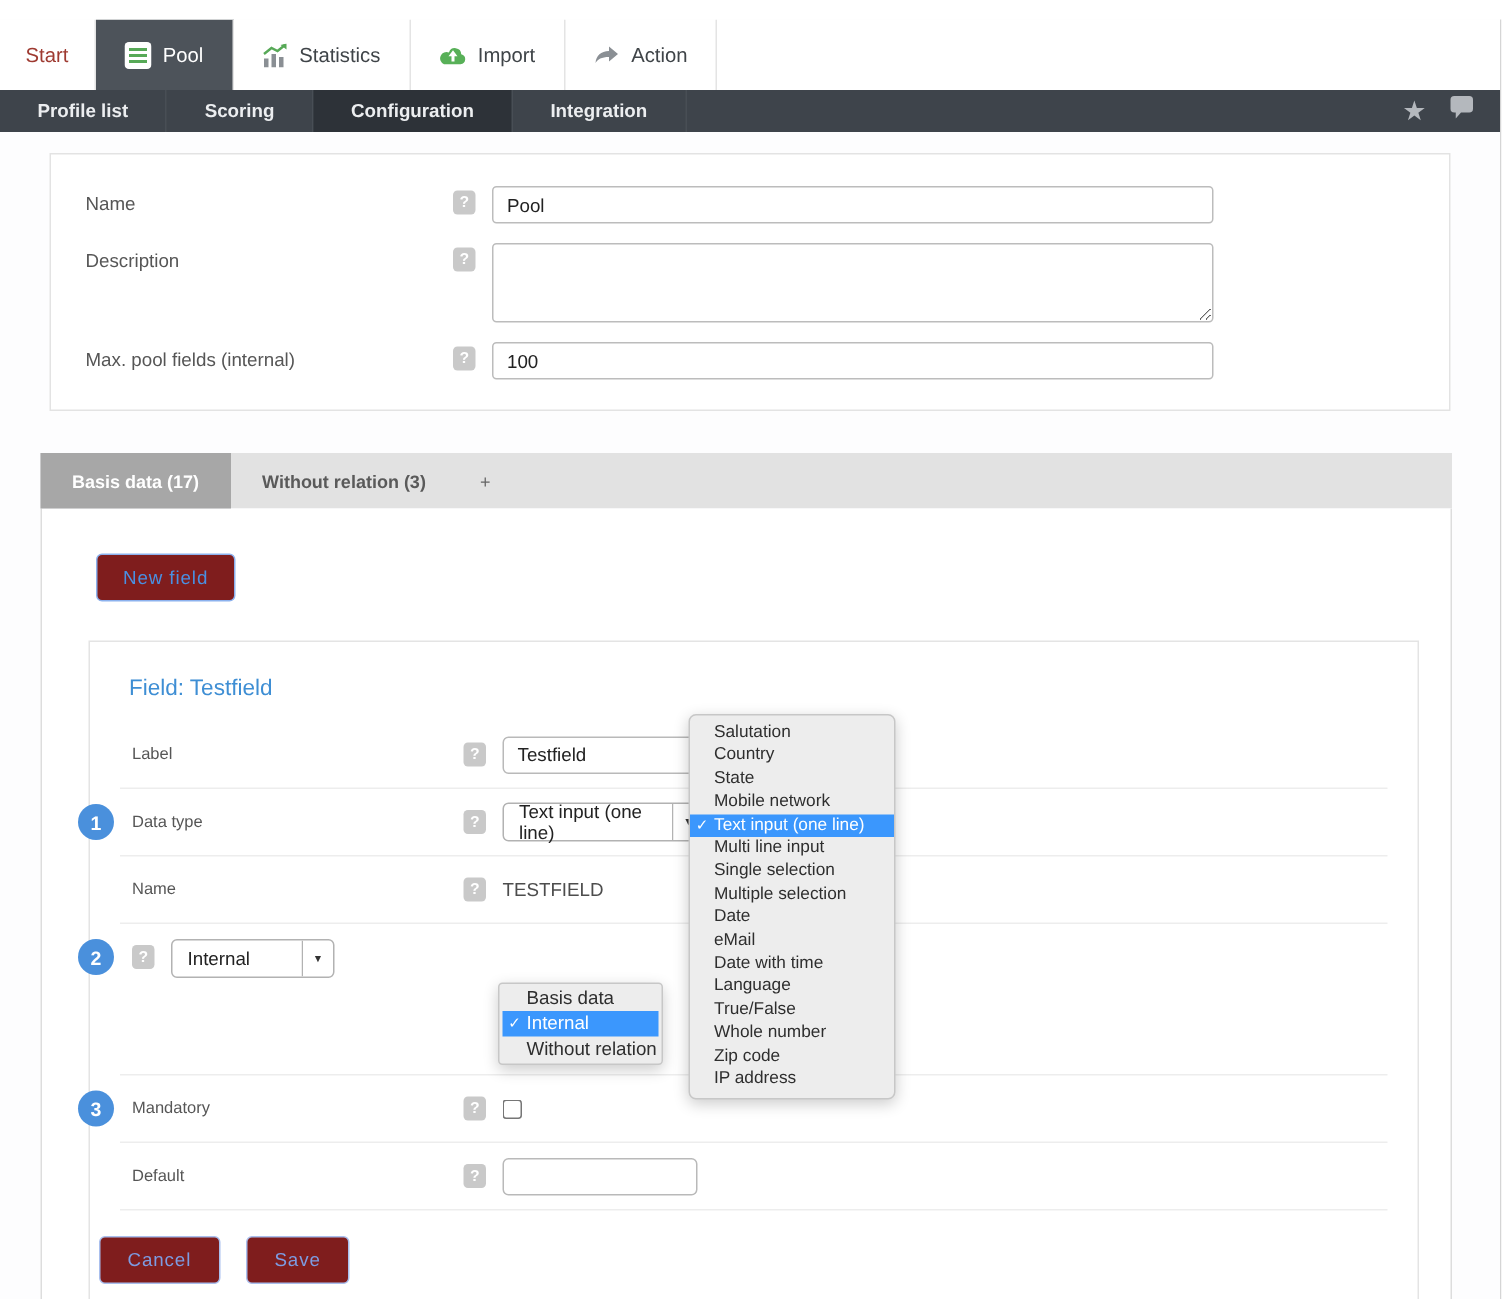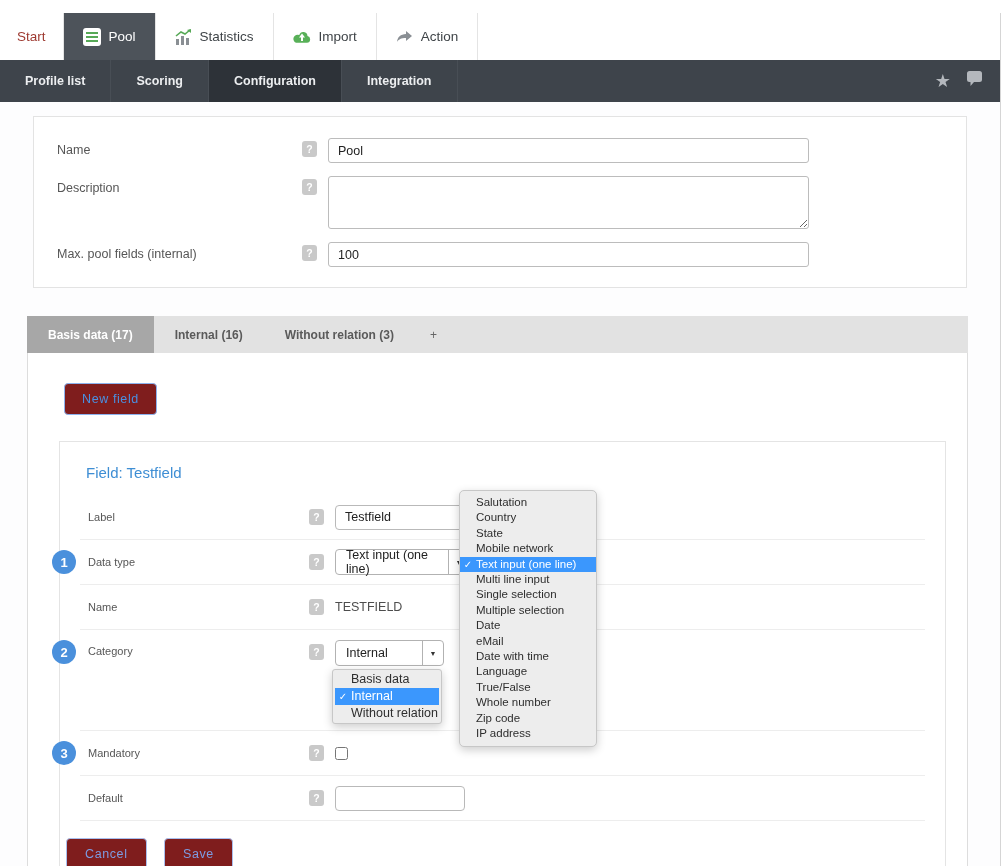--- a/index.html
+++ b/index.html
@@ -9,21 +9,21 @@
 
   
   .topnav { display:flex; height:47px; background:#fff; }
   .topnav-item { display:flex; align-items:center; gap:8px; padding:0 19px; height:100%;
                  border-right:1px solid #e4e4e4; font-size:13.5px; color:#3f4448; cursor:pointer; }
   .topnav-item.start { color:#9e3a31; padding:0 17px; }
   .topnav-item.active { background:#4d535a; color:#fff; }
   .topnav-item svg { display:block; }
 
   
-  .subnav { display:flex; align-items:center; height:42px; background:#3e444b; }
+  .subnav { display:flex; align-items:center; height:28px; background:#3e444b; }
   .subnav-item { height:100%; display:flex; align-items:center; padding:0 25px;
                  color:#eceef0; font-size:12.5px; font-weight:bold; cursor:pointer;
                  border-right:1px solid #484e55; }
   .subnav-item.active { background:#2d3238; }
   .subnav-right { margin-left:auto; display:flex; align-items:center; gap:15px; padding-right:17px; }
   .icon-star { color:#b4b8bd; font-size:18px; line-height:1; cursor:pointer; }
   .icon-bubble { cursor:pointer; }
 
   
   .pool-panel { width:934px; margin:14px 0 0 33px; border:1px solid #e3e3e3; background:#fff;
@@ -185,23 +185,20 @@
       <span class="help">?</span>
       <input class="txt-input" value="100" style="">
     </div>
   </div>
 
   <div class="tabstrip">
     <div class="tab active">
       <span>Basis data (17)</span>
     </div>
     <div class="tab">
-      <span>Internal (16)</span>
-    </div>
-    <div class="tab">
       <span>Without relation (3)</span>
     </div>
     <div class="tab plus">
       <span>+</span>
     </div>
   </div>
 
   <div class="tab-content">
     <button class="btn new-field-btn">New field</button>
 
@@ -293,21 +290,20 @@
         </div>
 
         <div class="frow">
           <div class="flabel">Name</div>
           <span class="help">?</span>
           <span class="fvalue">TESTFIELD</span>
         </div>
 
         <div class="frow tall">
           <span class="badge">2</span>
-          <div class="flabel">Category</div>
           <span class="help">?</span>
           <div class="fsel cat">
             <span class="sel-txt">Internal</span>
             <span class="sel-arrow">▼</span>
           </div>
           <div class="dd dd-category">
               <div class="dd-item">
                 <span class="chk"></span>
                 <span>Basis data</span>
               </div>

